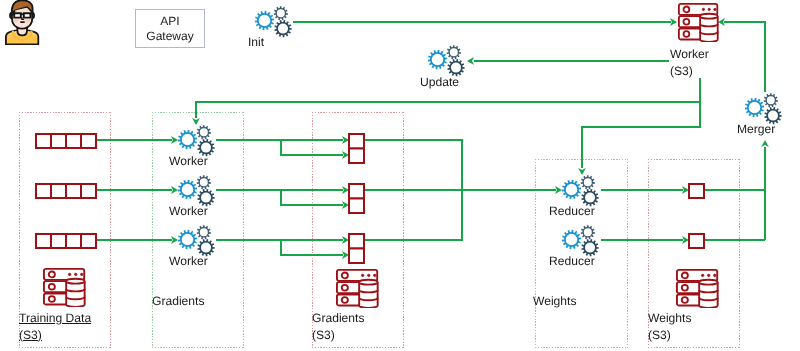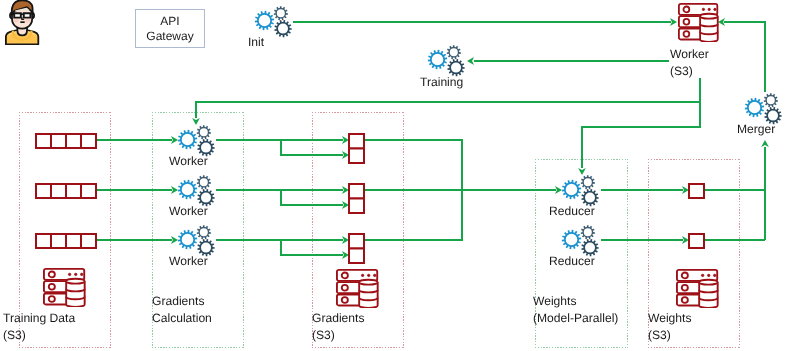--- a/index.html
+++ b/index.html
@@ -144,21 +144,21 @@
     </div>
   <div class="lbl" style="left:248px;top:34px;width:56px;">Init</div>
 
   <div class="icon" style="left:427px;top:44px;width:40px;height:34px;">
       <svg viewBox="0 0 40 34" width="40" height="34">
         <path d="M33.90 8.31L33.69 9.92L31.99 9.68L31.40 11.03L32.71 12.13L31.67 13.37L30.37 12.26L29.13 13.07L29.65 14.70L28.10 15.18L27.61 13.54L26.13 13.56L25.68 15.21L24.12 14.77L24.59 13.13L23.34 12.35L22.07 13.49L20.99 12.28L22.28 11.15L21.65 9.82L19.96 10.09L19.71 8.49L21.40 8.24L21.59 6.77L20.02 6.09L20.67 4.61L22.24 5.31L23.19 4.19L22.24 2.76L23.59 1.87L24.52 3.30L25.93 2.87L25.90 1.16L27.52 1.14L27.53 2.85L28.95 3.25L29.85 1.79L31.22 2.65L30.31 4.09L31.29 5.20L32.83 4.46L33.52 5.92L31.97 6.64L32.20 8.10ZM30.80 8.20A4 4 0 1 0 22.80 8.20A4 4 0 1 0 30.80 8.20Z" fill="#3f5e72" fill-rule="evenodd"></path>
         <path d="M37.69 23.19L37.61 24.87L35.60 24.77L35.15 26.26L36.88 27.28L36.03 28.73L34.30 27.70L33.21 28.81L34.27 30.52L32.84 31.41L31.78 29.69L30.31 30.17L30.45 32.18L28.78 32.30L28.63 30.29L27.10 30.03L26.30 31.87L24.76 31.20L25.57 29.35L24.34 28.41L22.76 29.67L21.71 28.36L23.29 27.10L22.63 25.69L20.66 26.07L20.34 24.43L22.31 24.04L22.39 22.49L20.46 21.91L20.95 20.31L22.88 20.88L23.66 19.55L22.23 18.14L23.40 16.94L24.84 18.35L26.16 17.53L25.54 15.62L27.14 15.10L27.76 17.02L29.30 16.91L29.64 14.92L31.30 15.21L30.96 17.19L32.38 17.81L33.60 16.22L34.94 17.24L33.71 18.84L34.68 20.05L36.51 19.20L37.21 20.73L35.39 21.57L35.68 23.09ZM34.00 23.60A5 5 0 1 0 24.00 23.60A5 5 0 1 0 34.00 23.60Z" fill="#2b4a5e" fill-rule="evenodd"></path>
         <path d="M20.01 13.58L20.20 15.30L18.00 15.55L17.82 17.15L19.90 17.89L19.32 19.53L17.24 18.80L16.37 20.16L17.93 21.73L16.70 22.96L15.14 21.39L13.77 22.25L14.49 24.34L12.85 24.91L12.12 22.82L10.52 23.00L10.26 25.20L8.53 25.00L8.78 22.80L7.26 22.26L6.08 24.13L4.61 23.20L5.78 21.33L4.65 20.19L2.77 21.36L1.85 19.88L3.72 18.71L3.19 17.19L0.99 17.42L0.80 15.70L3.00 15.45L3.18 13.85L1.10 13.11L1.68 11.47L3.76 12.20L4.63 10.84L3.07 9.27L4.30 8.04L5.86 9.61L7.23 8.75L6.51 6.66L8.15 6.09L8.88 8.18L10.48 8.00L10.74 5.80L12.47 6.00L12.22 8.20L13.74 8.74L14.92 6.87L16.39 7.80L15.22 9.67L16.35 10.81L18.23 9.64L19.15 11.12L17.28 12.29L17.81 13.81ZM16.30 15.50A5.8 5.8 0 1 0 4.70 15.50A5.8 5.8 0 1 0 16.30 15.50Z" fill="#1a92cf" fill-rule="evenodd"></path>
       </svg>
     </div>
-  <div class="lbl" style="left:420px;top:74px;width:56px;">Training</div>
+  <div class="lbl" style="left:420px;top:74px;width:56px;">Update</div>
 
   <div class="icon" style="left:744px;top:92px;width:40px;height:34px;">
       <svg viewBox="0 0 40 34" width="40" height="34">
         <path d="M33.90 8.31L33.69 9.92L31.99 9.68L31.40 11.03L32.71 12.13L31.67 13.37L30.37 12.26L29.13 13.07L29.65 14.70L28.10 15.18L27.61 13.54L26.13 13.56L25.68 15.21L24.12 14.77L24.59 13.13L23.34 12.35L22.07 13.49L20.99 12.28L22.28 11.15L21.65 9.82L19.96 10.09L19.71 8.49L21.40 8.24L21.59 6.77L20.02 6.09L20.67 4.61L22.24 5.31L23.19 4.19L22.24 2.76L23.59 1.87L24.52 3.30L25.93 2.87L25.90 1.16L27.52 1.14L27.53 2.85L28.95 3.25L29.85 1.79L31.22 2.65L30.31 4.09L31.29 5.20L32.83 4.46L33.52 5.92L31.97 6.64L32.20 8.10ZM30.80 8.20A4 4 0 1 0 22.80 8.20A4 4 0 1 0 30.80 8.20Z" fill="#3f5e72" fill-rule="evenodd"></path>
         <path d="M37.69 23.19L37.61 24.87L35.60 24.77L35.15 26.26L36.88 27.28L36.03 28.73L34.30 27.70L33.21 28.81L34.27 30.52L32.84 31.41L31.78 29.69L30.31 30.17L30.45 32.18L28.78 32.30L28.63 30.29L27.10 30.03L26.30 31.87L24.76 31.20L25.57 29.35L24.34 28.41L22.76 29.67L21.71 28.36L23.29 27.10L22.63 25.69L20.66 26.07L20.34 24.43L22.31 24.04L22.39 22.49L20.46 21.91L20.95 20.31L22.88 20.88L23.66 19.55L22.23 18.14L23.40 16.94L24.84 18.35L26.16 17.53L25.54 15.62L27.14 15.10L27.76 17.02L29.30 16.91L29.64 14.92L31.30 15.21L30.96 17.19L32.38 17.81L33.60 16.22L34.94 17.24L33.71 18.84L34.68 20.05L36.51 19.20L37.21 20.73L35.39 21.57L35.68 23.09ZM34.00 23.60A5 5 0 1 0 24.00 23.60A5 5 0 1 0 34.00 23.60Z" fill="#2b4a5e" fill-rule="evenodd"></path>
         <path d="M20.01 13.58L20.20 15.30L18.00 15.55L17.82 17.15L19.90 17.89L19.32 19.53L17.24 18.80L16.37 20.16L17.93 21.73L16.70 22.96L15.14 21.39L13.77 22.25L14.49 24.34L12.85 24.91L12.12 22.82L10.52 23.00L10.26 25.20L8.53 25.00L8.78 22.80L7.26 22.26L6.08 24.13L4.61 23.20L5.78 21.33L4.65 20.19L2.77 21.36L1.85 19.88L3.72 18.71L3.19 17.19L0.99 17.42L0.80 15.70L3.00 15.45L3.18 13.85L1.10 13.11L1.68 11.47L3.76 12.20L4.63 10.84L3.07 9.27L4.30 8.04L5.86 9.61L7.23 8.75L6.51 6.66L8.15 6.09L8.88 8.18L10.48 8.00L10.74 5.80L12.47 6.00L12.22 8.20L13.74 8.74L14.92 6.87L16.39 7.80L15.22 9.67L16.35 10.81L18.23 9.64L19.15 11.12L17.28 12.29L17.81 13.81ZM16.30 15.50A5.8 5.8 0 1 0 4.70 15.50A5.8 5.8 0 1 0 16.30 15.50Z" fill="#1a92cf" fill-rule="evenodd"></path>
       </svg>
     </div>
   <div class="lbl" style="left:737px;top:121px;width:56px;">Merger</div>
 
@@ -243,21 +243,21 @@
           <circle cx="25.4" cy="6.4" r="1.15" fill="#9d1016" stroke-width="0.85"></circle>
           <circle cx="31.2" cy="6.4" r="1.15" fill="#9d1016" stroke-width="0.85"></circle>
           <circle cx="36.9" cy="6.4" r="1.15" fill="#9d1016" stroke-width="0.85"></circle>
           <path d="M22.1 13.2 v23.3 c0 1.35 3.95 2.45 8.8 2.45 s8.8-1.1 8.8-2.45 V13.2" fill="#fff"></path>
           <ellipse cx="30.9" cy="13.2" rx="8.8" ry="2.45" fill="#fff"></ellipse>
           <path d="M22.1 21.0 c0 1.35 3.95 2.45 8.8 2.45 s8.8-1.1 8.8-2.45"></path>
           <path d="M22.1 28.8 c0 1.35 3.95 2.45 8.8 2.45 s8.8-1.1 8.8-2.45"></path>
         </g>
       </svg>
     </div>
-  <div class="lbl" style="left:3px;top:310px;width:92px;">
+  <div class="lbl" style="left:19px;top:310px;width:92px;text-decoration:underline;">
     <div>Training Data</div>
     <div>(S3)</div>
   </div>
 
   <div class="icon" style="left:336px;top:269px;width:43px;height:39px;">
       <svg viewBox="0 0 41 39" width="100%" height="100%" preserveAspectRatio="none">
         <g fill="none" stroke="#9d1016" stroke-width="1.8">
           <rect x="0.9" y="0.9" width="38.4" height="11.0" rx="1.8" fill="#fff"></rect>
           <rect x="0.9" y="13.2" width="38.4" height="11.0" rx="1.8" fill="#fff"></rect>
           <rect x="0.9" y="25.5" width="38.4" height="11.0" rx="1.8" fill="#fff"></rect>
@@ -298,25 +298,23 @@
         </g>
       </svg>
     </div>
   <div class="lbl" style="left:648px;top:310px;width:92px;">
     <div>Weights</div>
     <div>(S3)</div>
   </div>
 
   <div class="lbl" style="left:152px;top:293px;width:92px;">
     <div>Gradients</div>
-    <div>Calculation</div>
   </div>
   <div class="lbl" style="left:533px;top:293px;width:96px;">
     <div>Weights</div>
-    <div>(Model-Parallel)</div>
   </div>
 
   <div class="icon" style="left:35px;top:133px;width:62px;height:16px;">
       <svg viewBox="0 0 62 16" width="62" height="16">
         <g stroke="#9d1016" stroke-width="2" fill="#fff">
           <rect x="1.00" y="1.00" width="15.00" height="14.00"></rect>
           <rect x="16.00" y="1.00" width="15.00" height="14.00"></rect>
           <rect x="31.00" y="1.00" width="15.00" height="14.00"></rect>
           <rect x="46.00" y="1.00" width="15.00" height="14.00"></rect>
         </g>

